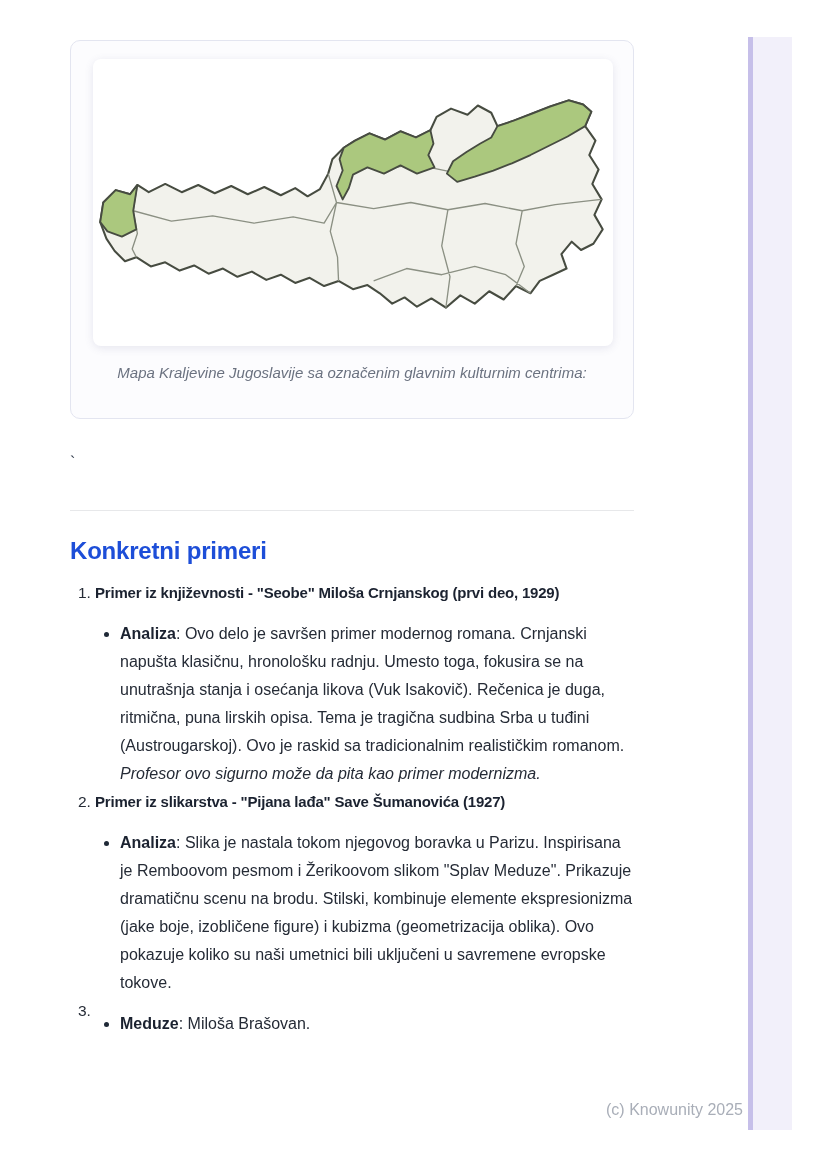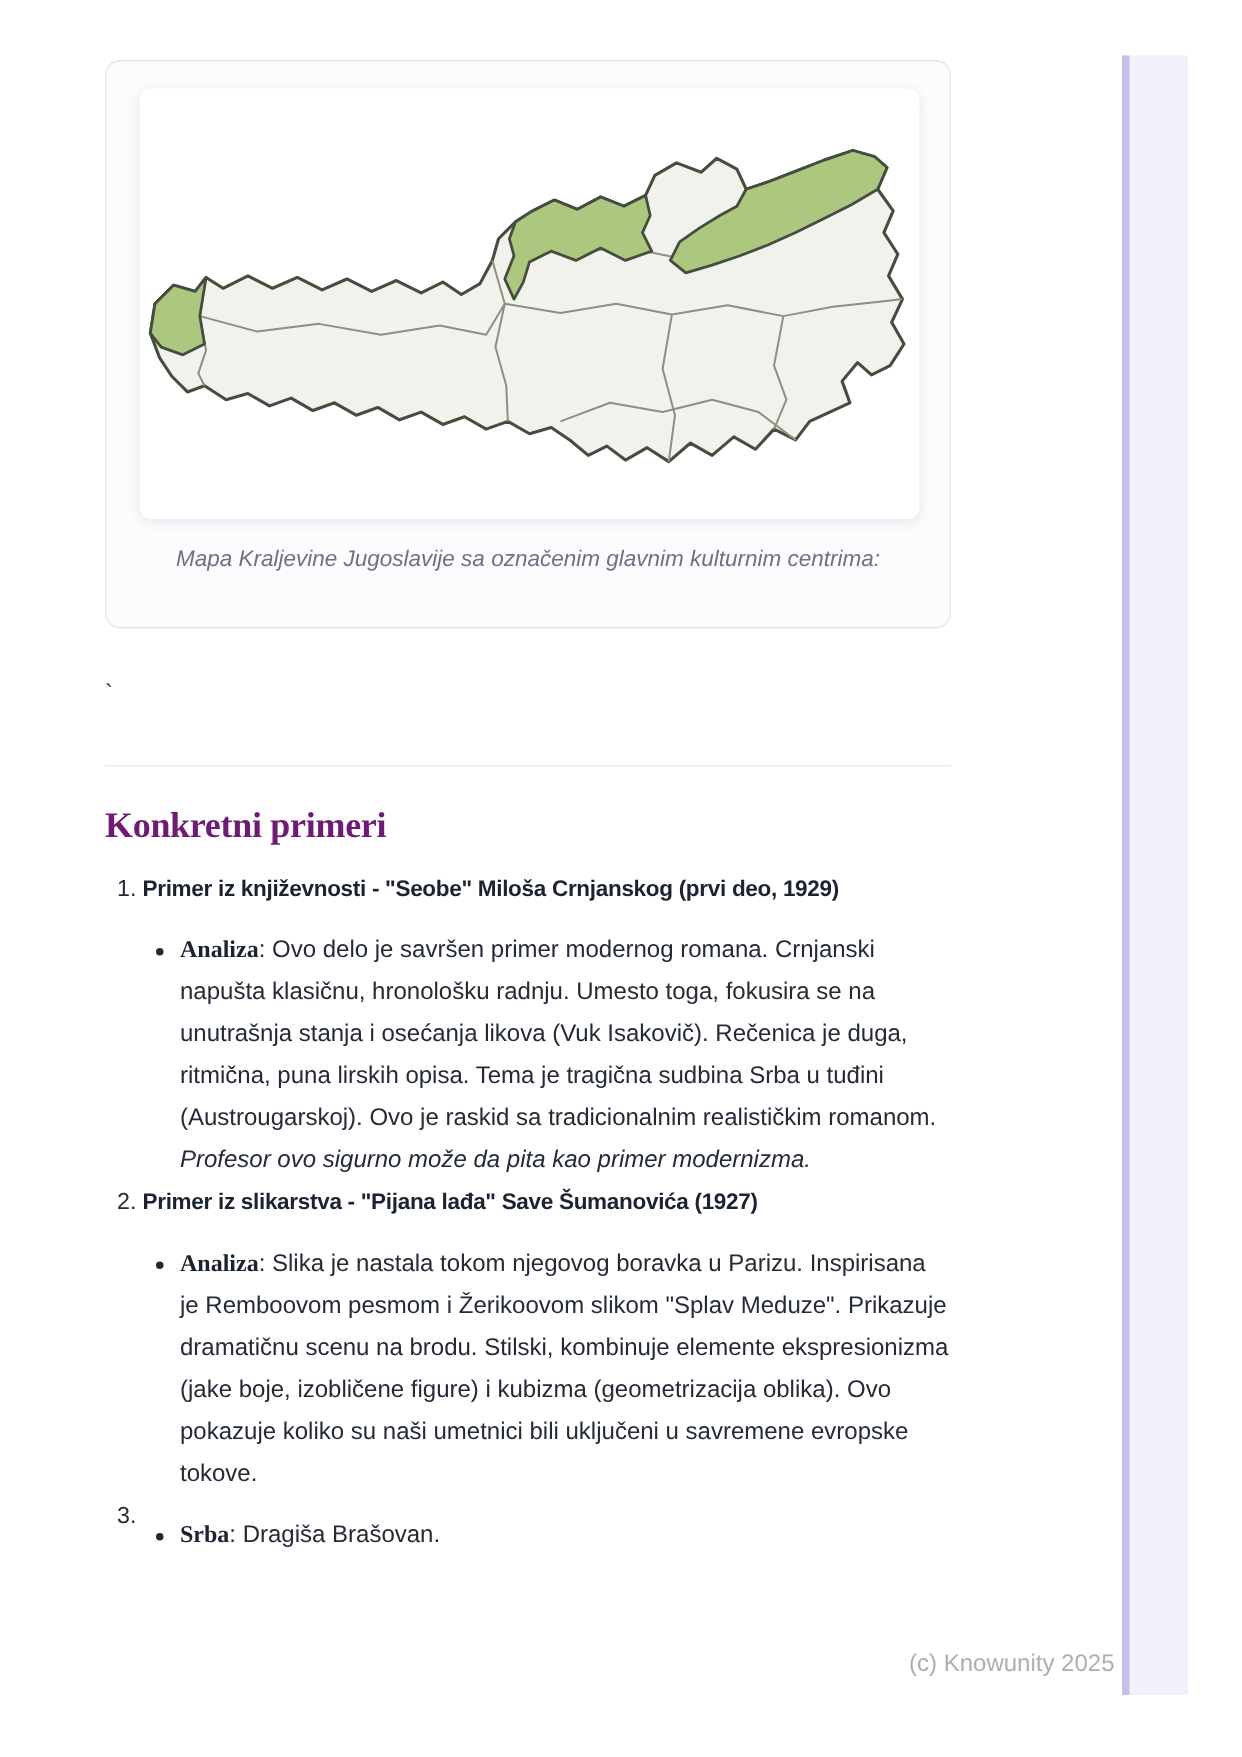--- a/index.html
+++ b/index.html
@@ -97,21 +97,21 @@
   }
   .bullet-dot {
     position: absolute;
     left: 9px;
     top: 11.5px;
     width: 5px;
     height: 5px;
     border-radius: 50%;
     background: #1f2937;
   }
-  .b-label { font-weight: bold; color: #1b2230; font-family: Liberation Serif, serif; }
+  .b-label { font-weight: bold; color: #1b2230; }
   .b-italic { font-style: italic; text-align: center; }
 
   
   .right-strip {
     position: absolute;
     left: 748px;
     top: 37px;
     width: 39px;
     height: 1093px;
     background: #f2f0fa;
@@ -171,21 +171,21 @@
       </div>
       <div class="figure-caption">
         <div>Mapa Kraljevine Jugoslavije sa označenim glavnim kulturnim centrima:</div>
       </div>
     </div>
 
     <div class="stray">`</div>
 
     <hr class="divider">
 
-    <h2 class="section-heading" id="section-heading" style="color: #701a75; font-family: Liberation Serif, serif;">Konkretni primeri</h2>
+    <h2 class="section-heading" id="section-heading" style="color: #1d4ed8;">Konkretni primeri</h2>
 
     <div>
 
       <div class="num-item">
         <span class="num">1.</span>
         <div class="item-body">
           <div class="item-title">Primer iz književnosti - "Seobe" Miloša Crnjanskog (prvi deo, 1929)</div>
           <ul class="bullets">
             <li>
               <span class="bullet-dot"></span>
@@ -209,21 +209,21 @@
           </ul>
         </div>
       </div>
 
       <div class="num-item">
         <span class="num">3.</span>
         <div class="item-body">
           <ul class="bullets">
             <li>
               <span class="bullet-dot"></span>
-              <span class="b-label">Srba</span><span>: Dragiša Brašovan.</span>
+              <span class="b-label">Meduze</span><span>: Miloša Brašovan.</span>
               <span class="b-italic"></span>
             </li>
           </ul>
         </div>
       </div>
 
     </div>
   </div>
 
   <div class="right-strip"></div>

